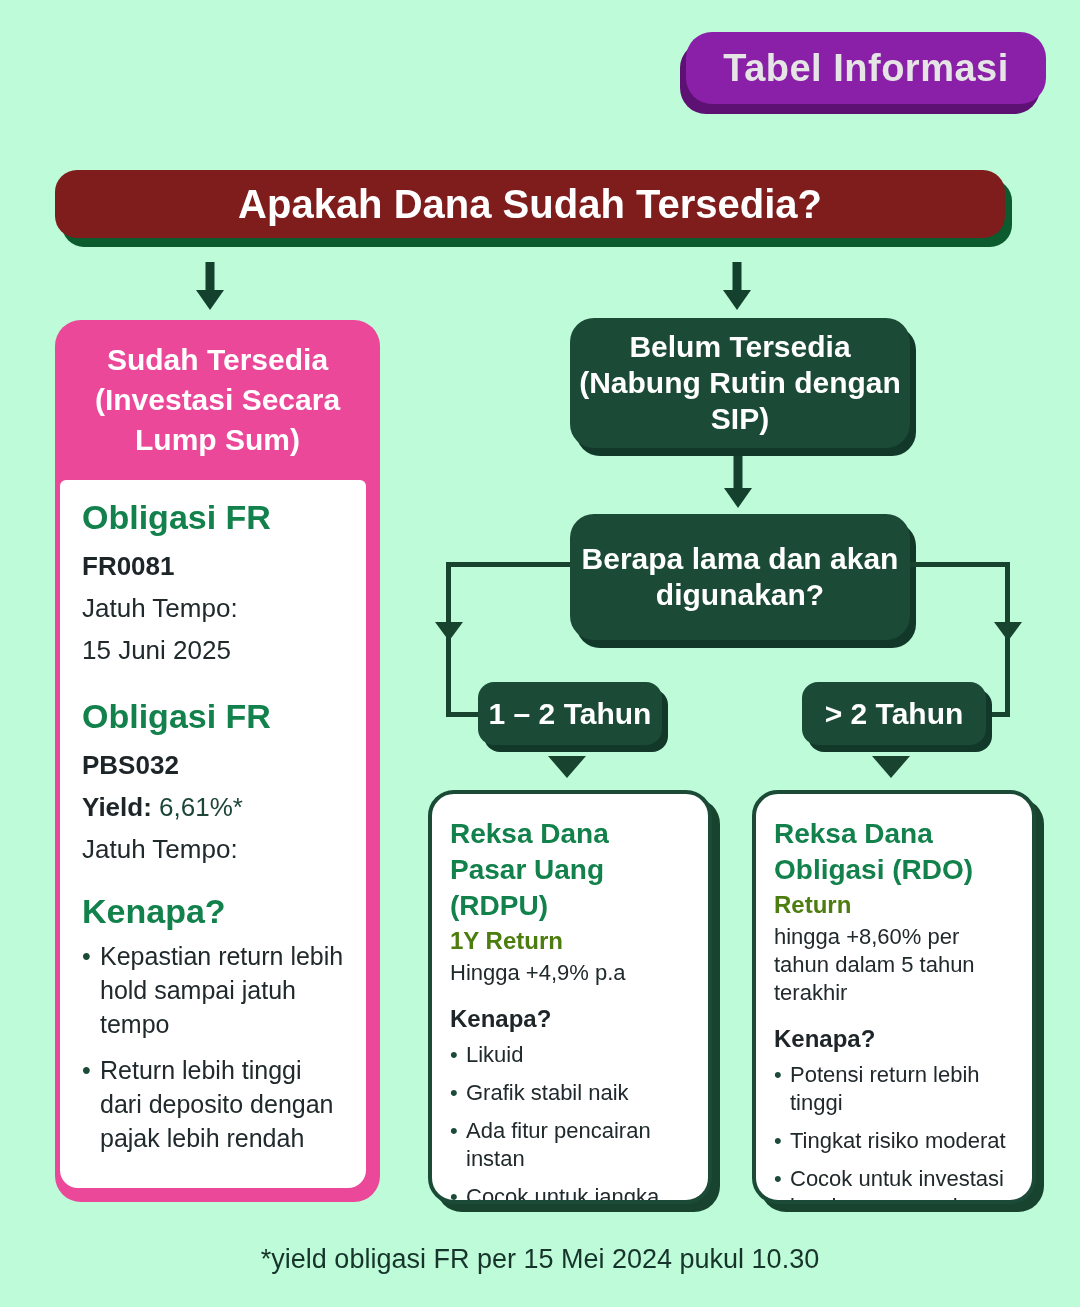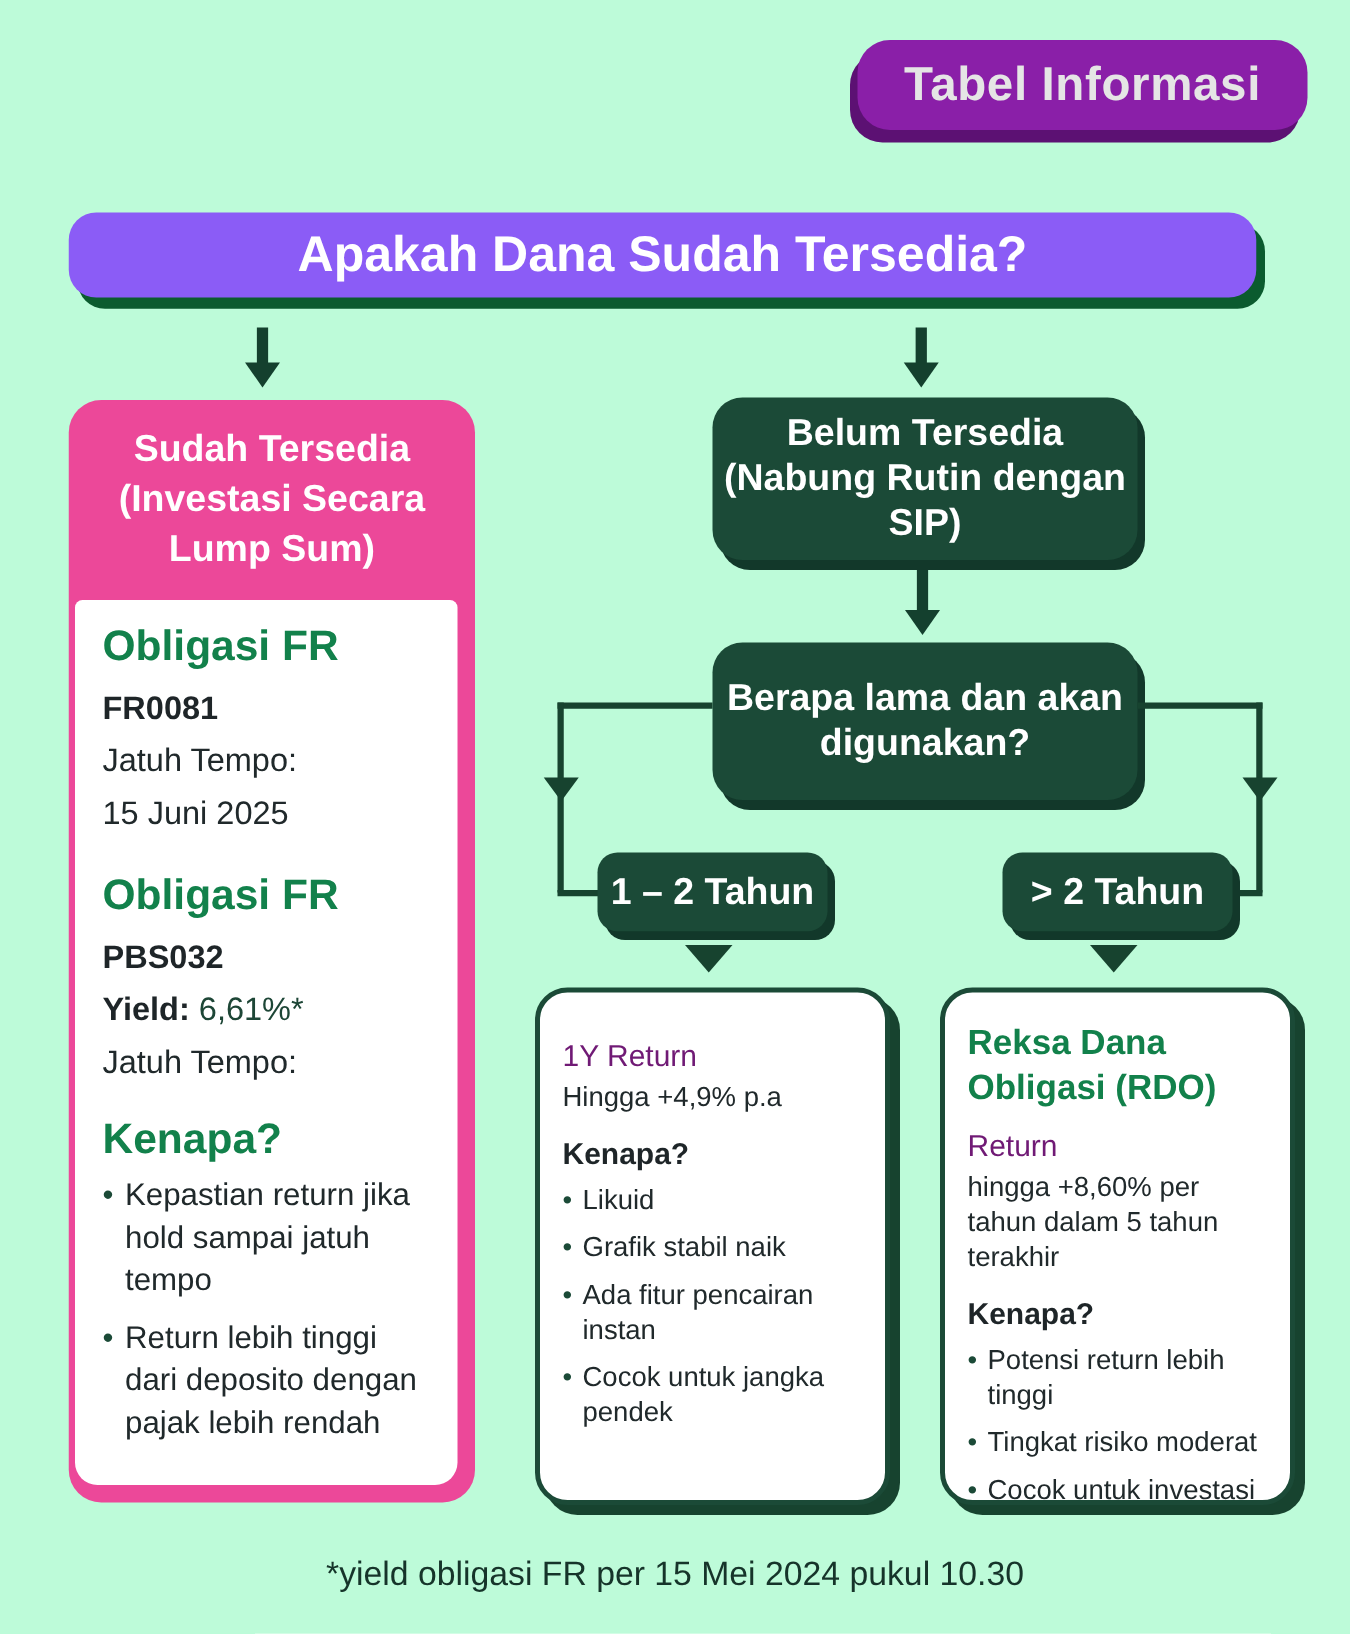--- a/index.html
+++ b/index.html
@@ -13,21 +13,21 @@
   .badge{
     position:absolute; left:686px; top:32px; width:360px; height:72px;
     background:#8A1FA8; border-radius:26px;
     box-shadow:-6px 10px 0 #5C1173;
     display:flex; align-items:center; justify-content:center;
     color:#e5e5e5; font-weight:bold; font-size:38px; letter-spacing:.5px;
   }
   
   .header-bar{
     position:absolute; left:55px; top:170px; width:950px; height:68px;
-    background:#8b5cf6; border-radius:22px;
+    background:#7f1d1d; border-radius:22px;
     box-shadow:7px 9px 0 #0B5B2F;
     display:flex; align-items:center; justify-content:center;
     color:#fff; font-weight:bold; font-size:40px;
   }
   
   .arrow-down{position:absolute;}
   .arrow-down .stem{position:absolute; left:50%; transform:translateX(-50%); width:9px; background:#14402E;}
   .arrow-down .head{position:absolute; left:50%; transform:translateX(-50%); width:0; height:0;
     border-left:14px solid transparent; border-right:14px solid transparent; border-top:20px solid #14402E;}
   .tri{position:absolute; width:0; height:0;
@@ -75,21 +75,21 @@
   ul.blist li{position:relative; padding-left:18px; font-size:25px; line-height:34px; margin-bottom:12px;}
   ul.blist li::before{content:"•"; position:absolute; left:0; top:0; color:#1B4A37;}
   
   .result-card{
     position:absolute; top:790px; width:284px; height:414px;
     background:#fff; border:4px solid #1B4A37; border-radius:26px;
     box-shadow:8px 8px 0 #17432F; box-sizing:border-box;
     padding:22px 18px; overflow:hidden;
   }
   .result-card .title{color:#12814B; font-weight:bold; font-size:28px; line-height:36px; margin:0;}
-  .result-card .lbl{font-weight:normal; font-size:24px; margin-top:16px; color:#701a75;}
+  .result-card .lbl{font-weight:bold; font-size:24px; margin-top:3px; color:#4d7c0f;}
   .result-card .val{font-size:22px; line-height:28px; margin-top:4px;}
   .result-card .why{font-weight:bold; font-size:24px; margin-top:18px; color:#1E2528;}
   .result-card ul.blist{margin-top:8px;}
   .result-card ul.blist li{font-size:22px; line-height:28px; margin-bottom:10px; padding-left:16px;}
   
   .footnote{
     position:absolute; left:0; top:1244px; width:100%;
     text-align:center; font-size:27px; color:#16342A;
   }
 </style>
@@ -131,21 +131,21 @@
         <div class="row"><b>PBS032</b></div>
         <div class="row">
           <b>Yield:</b>
           <span class="yield-val">6,61%*</span>
         </div>
         <div class="row">Jatuh Tempo:</div>
       </div>
 
       <div class="h-green why-head">Kenapa?</div>
       <ul class="blist">
-        <li>Kepastian return jika hold sampai jatuh tempo</li>
+        <li>Kepastian return lebih hold sampai jatuh tempo</li>
         <li>Return lebih tinggi dari deposito dengan pajak lebih rendah</li>
       </ul>
     </div>
   </div>
 
   <div class="node" style="left:570px; top:318px; width:340px; min-height:130px;">
     <span>Belum Tersedia (Nabung Rutin dengan SIP)</span>
   </div>
 
   <div class="arrow-down" style="left:724px; top:456px; width:28px; height:52px;">
@@ -171,20 +171,21 @@
     <span>1 – 2 Tahun</span>
   </div>
   <div class="node-small" style="left:802px; top:682px; width:184px; height:63px;">
     <span>&gt; 2 Tahun</span>
   </div>
 
   <div class="tri" style="left:548px; top:756px;"></div>
   <div class="tri" style="left:872px; top:756px;"></div>
 
   <div class="result-card" style="left:428px;">
+    <p class="title">Reksa Dana Pasar Uang (RDPU)</p>
     <div class="lbl">1Y Return</div>
     <div class="val">Hingga +4,9% p.a</div>
     <div class="why">Kenapa?</div>
     <ul class="blist">
       <li>Likuid</li>
       <li>Grafik stabil naik</li>
       <li>Ada fitur pencairan instan</li>
       <li>Cocok untuk jangka pendek</li>
     </ul>
   </div>

